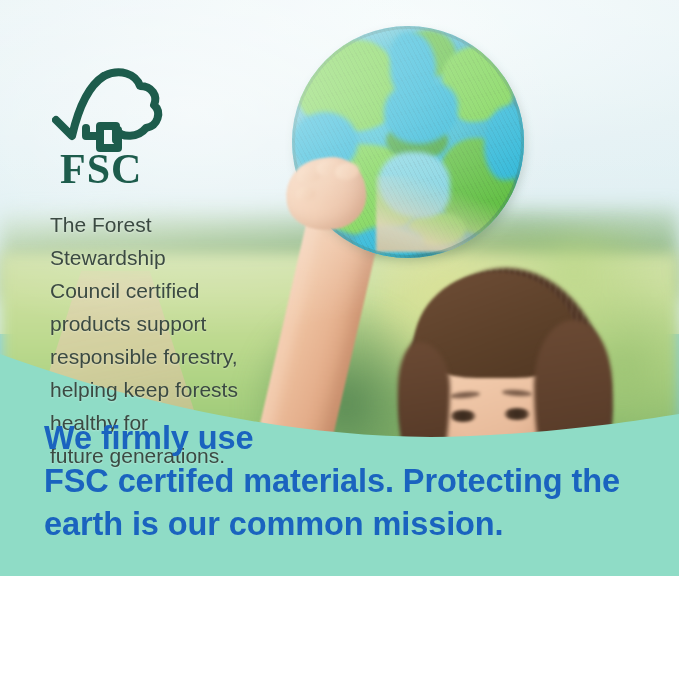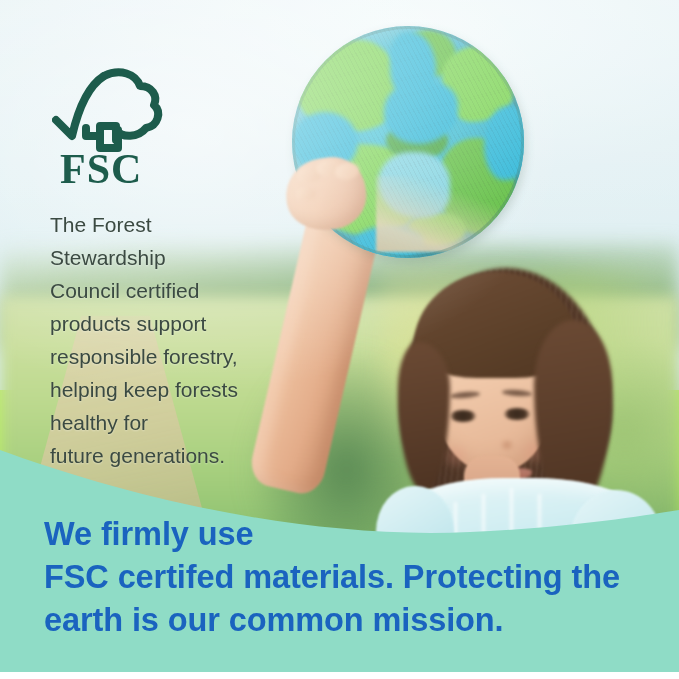--- a/index.html
+++ b/index.html
@@ -8,23 +8,23 @@
     padding: 0;
     background: #ffffff;
   }
   body {
     font-family: "Liberation Sans", sans-serif;
   }
 
   #promo-card {
     position: relative;
     width: 679px;
-    height: 672px;
+    height: 576px;
     overflow: hidden;
-    background: #bef264;
+    background: #7dd3fc;
     user-select: none;
   }
 
   
   .photo {
     position: absolute;
     inset: 0;
     overflow: hidden;
   }
   

